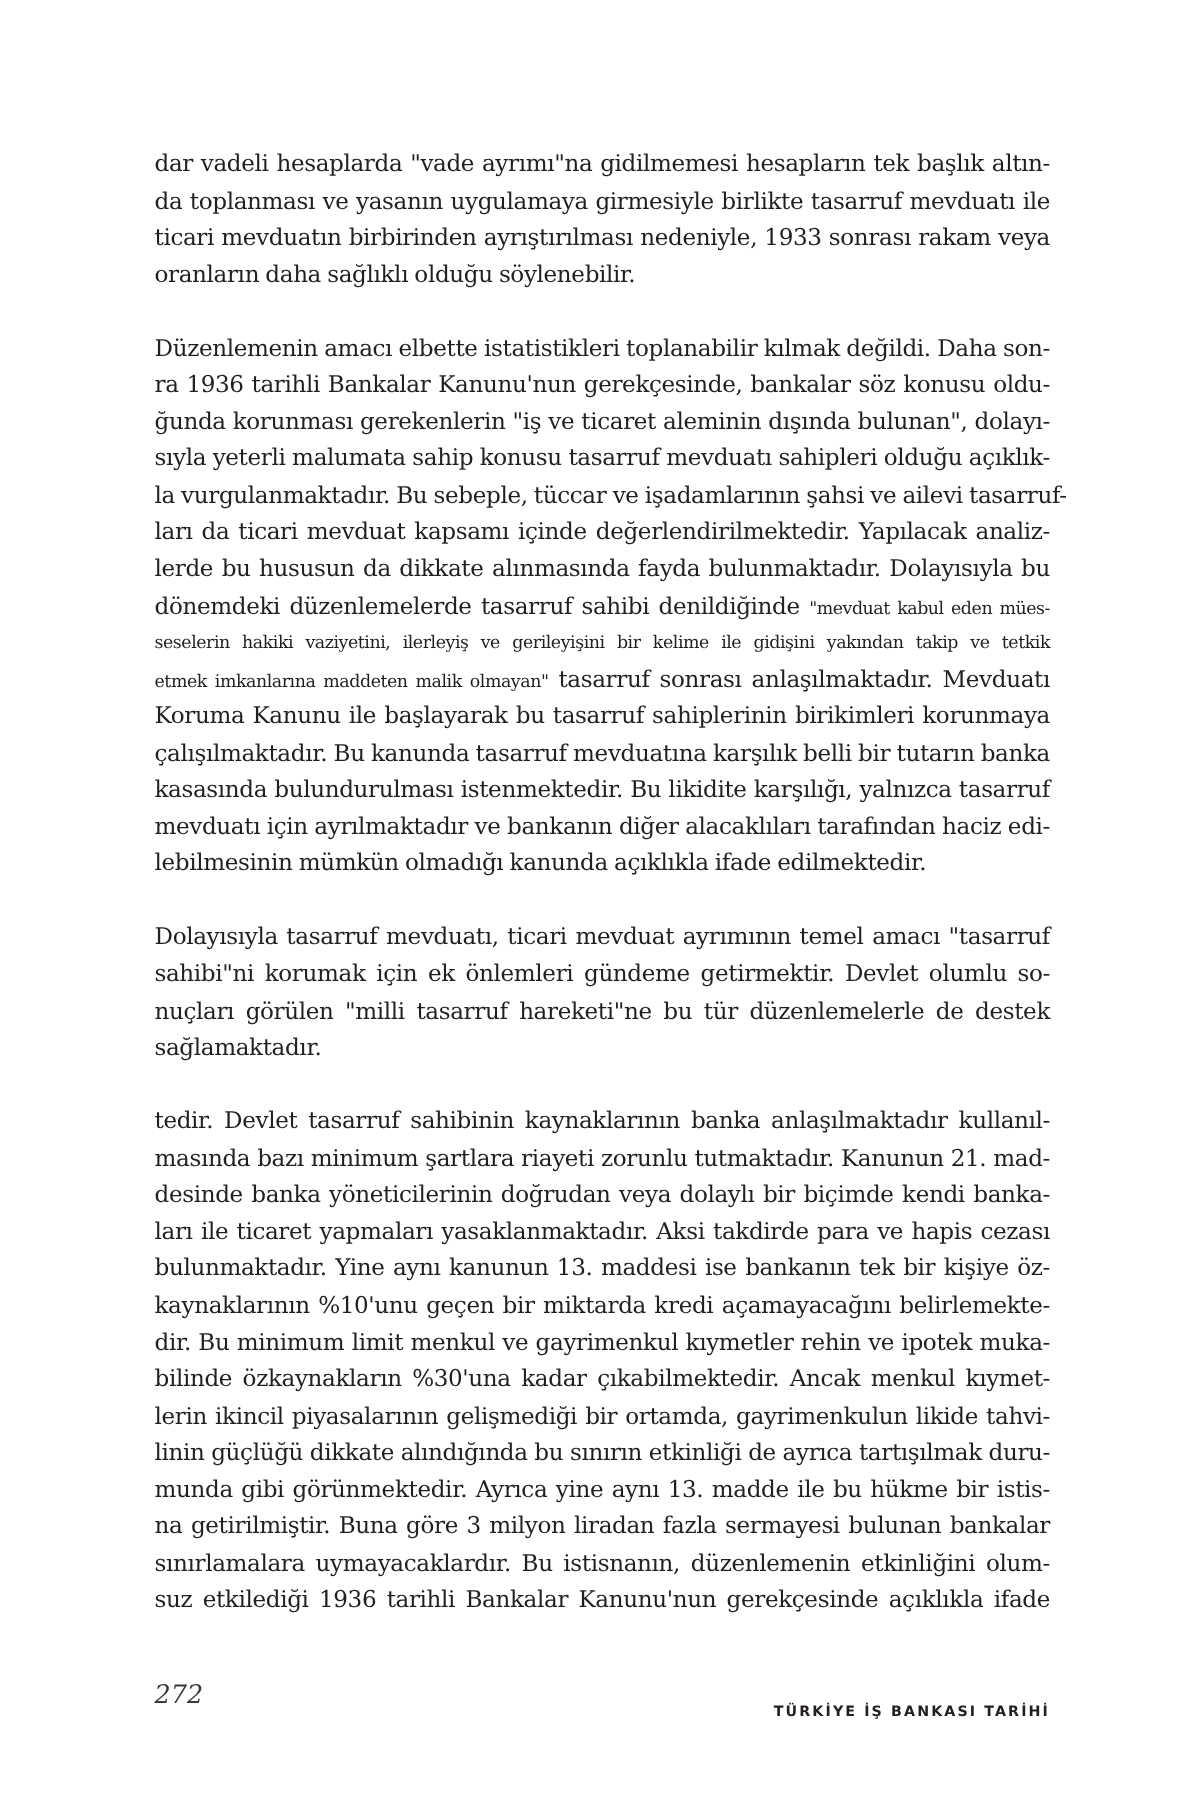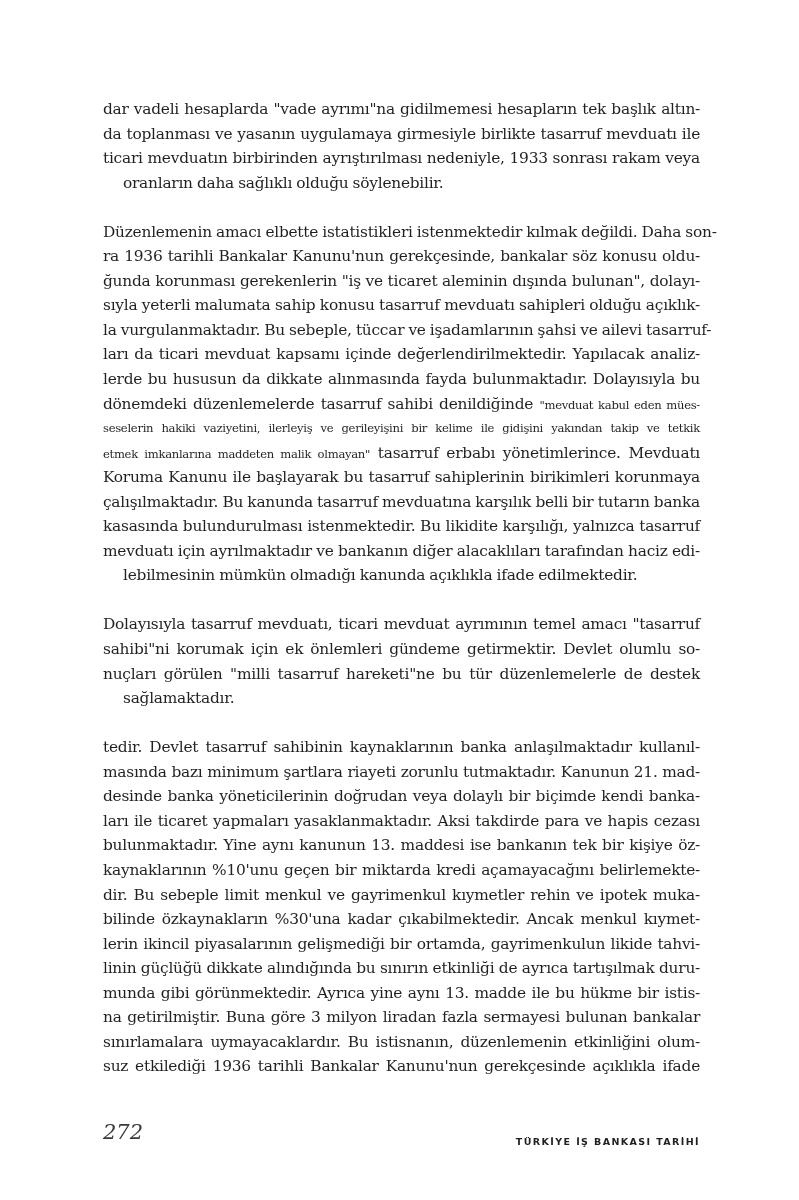--- a/index.html
+++ b/index.html
@@ -33,41 +33,40 @@
   .line {
     display: block;
     white-space: nowrap;
     text-align: justify;
     text-align-last: justify;
     height: 24.55px;
     overflow: visible;
   }
   .line.last {
     text-align-last: left;
-    margin-left: 20px;
   }
   .small {
     font-size: 11.6px;
     letter-spacing: -0.3px;
     word-spacing: -0.6px;
   }
   .footer {
     position: absolute;
     top: 1120px;
     left: 103px;
     width: 597px;
     height: 28px;
   }
   .page-number {
     position: absolute;
     left: 0;
     top: 0;
     font-family: "DejaVu Serif", "Liberation Serif", serif;
     font-style: italic;
-    font-size: 21px;
+    font-size: 17px;
     color: #3a3a3a;
   }
   .running-title {
     position: absolute;
     right: 0;
     top: 16px;
     font-family: "DejaVu Sans", "Liberation Sans", sans-serif;
     font-size: 9.5px;
     font-weight: bold;
     letter-spacing: 1.4px;
@@ -80,30 +79,30 @@
 <div class="page-body">
 
   <p class="paragraph">
     <span class="line">dar vadeli hesaplarda "vade ayrımı"na gidilmemesi hesapların tek başlık altın-</span>
     <span class="line">da toplanması ve yasanın uygulamaya girmesiyle birlikte tasarruf mevduatı ile</span>
     <span class="line">ticari mevduatın birbirinden ayrıştırılması nedeniyle, 1933 sonrası rakam veya</span>
     <span class="line last">oranların daha sağlıklı olduğu söylenebilir.</span>
   </p>
 
   <p class="paragraph">
-    <span class="line">Düzenlemenin amacı elbette istatistikleri istenmektedir kılmak değildi. Daha son-</span>
+    <span class="line">Düzenlemenin amacı elbette istatistikleri toplanabilir kılmak değildi. Daha son-</span>
     <span class="line">ra 1936 tarihli Bankalar Kanunu'nun gerekçesinde, bankalar söz konusu oldu-</span>
     <span class="line">ğunda korunması gerekenlerin "iş ve ticaret aleminin dışında bulunan", dolayı-</span>
     <span class="line">sıyla yeterli malumata sahip konusu tasarruf mevduatı sahipleri olduğu açıklık-</span>
     <span class="line">la vurgulanmaktadır. Bu sebeple, tüccar ve işadamlarının şahsi ve ailevi tasarruf-</span>
     <span class="line">ları da ticari mevduat kapsamı içinde değerlendirilmektedir. Yapılacak analiz-</span>
     <span class="line">lerde bu hususun da dikkate alınmasında fayda bulunmaktadır. Dolayısıyla bu</span>
     <span class="line"><span>dönemdeki düzenlemelerde tasarruf sahibi denildiğinde </span><span class="small">"mevduat kabul eden mües-</span></span>
     <span class="line small">seselerin hakiki vaziyetini, ilerleyiş ve gerileyişini  bir kelime ile gidişini yakından takip ve tetkik</span>
-    <span class="line"><span class="small">etmek imkanlarına maddeten malik olmayan"</span><span> tasarruf erbabı yönetimlerince. Mevduatı</span></span>
+    <span class="line"><span class="small">etmek imkanlarına maddeten malik olmayan"</span><span> tasarruf sonrası anlaşılmaktadır. Mevduatı</span></span>
     <span class="line">Koruma Kanunu ile başlayarak bu tasarruf sahiplerinin birikimleri korunmaya</span>
     <span class="line">çalışılmaktadır. Bu kanunda tasarruf mevduatına karşılık belli bir tutarın banka</span>
     <span class="line">kasasında bulundurulması istenmektedir. Bu likidite karşılığı, yalnızca tasarruf</span>
     <span class="line">mevduatı için ayrılmaktadır ve bankanın diğer alacaklıları tarafından haciz edi-</span>
     <span class="line last">lebilmesinin mümkün olmadığı kanunda açıklıkla ifade edilmektedir.</span>
   </p>
 
   <p class="paragraph">
     <span class="line">Dolayısıyla tasarruf mevduatı, ticari mevduat ayrımının temel amacı "tasarruf</span>
     <span class="line">sahibi"ni korumak için ek önlemleri gündeme getirmektir. Devlet olumlu so-</span>
@@ -111,21 +110,21 @@
     <span class="line last">sağlamaktadır.</span>
   </p>
 
   <p class="paragraph">
     <span class="line">tedir. Devlet tasarruf sahibinin kaynaklarının banka anlaşılmaktadır kullanıl-</span>
     <span class="line">masında bazı minimum şartlara riayeti zorunlu tutmaktadır. Kanunun 21. mad-</span>
     <span class="line">desinde banka yöneticilerinin doğrudan veya dolaylı bir biçimde kendi banka-</span>
     <span class="line">ları ile ticaret yapmaları yasaklanmaktadır. Aksi takdirde para ve hapis cezası</span>
     <span class="line">bulunmaktadır. Yine aynı kanunun 13. maddesi ise bankanın tek bir kişiye öz-</span>
     <span class="line">kaynaklarının %10'unu geçen bir miktarda kredi açamayacağını belirlemekte-</span>
-    <span class="line">dir. Bu sebeple limit menkul ve gayrimenkul kıymetler rehin ve ipotek muka-</span>
+    <span class="line">dir. Bu minimum limit menkul ve gayrimenkul kıymetler rehin ve ipotek muka-</span>
     <span class="line">bilinde özkaynakların %30'una kadar çıkabilmektedir. Ancak menkul kıymet-</span>
     <span class="line">lerin ikincil piyasalarının gelişmediği bir ortamda, gayrimenkulun likide tahvi-</span>
     <span class="line">linin güçlüğü dikkate alındığında bu sınırın etkinliği de ayrıca tartışılmak duru-</span>
     <span class="line">munda gibi görünmektedir. Ayrıca yine aynı 13.  madde ile bu hükme bir istis-</span>
     <span class="line">na getirilmiştir. Buna göre 3 milyon liradan fazla sermayesi bulunan bankalar</span>
     <span class="line">sınırlamalara uymayacaklardır. Bu istisnanın, düzenlemenin etkinliğini olum-</span>
     <span class="line">suz etkilediği 1936 tarihli Bankalar Kanunu'nun gerekçesinde açıklıkla ifade</span>
   </p>
 
 </div>

